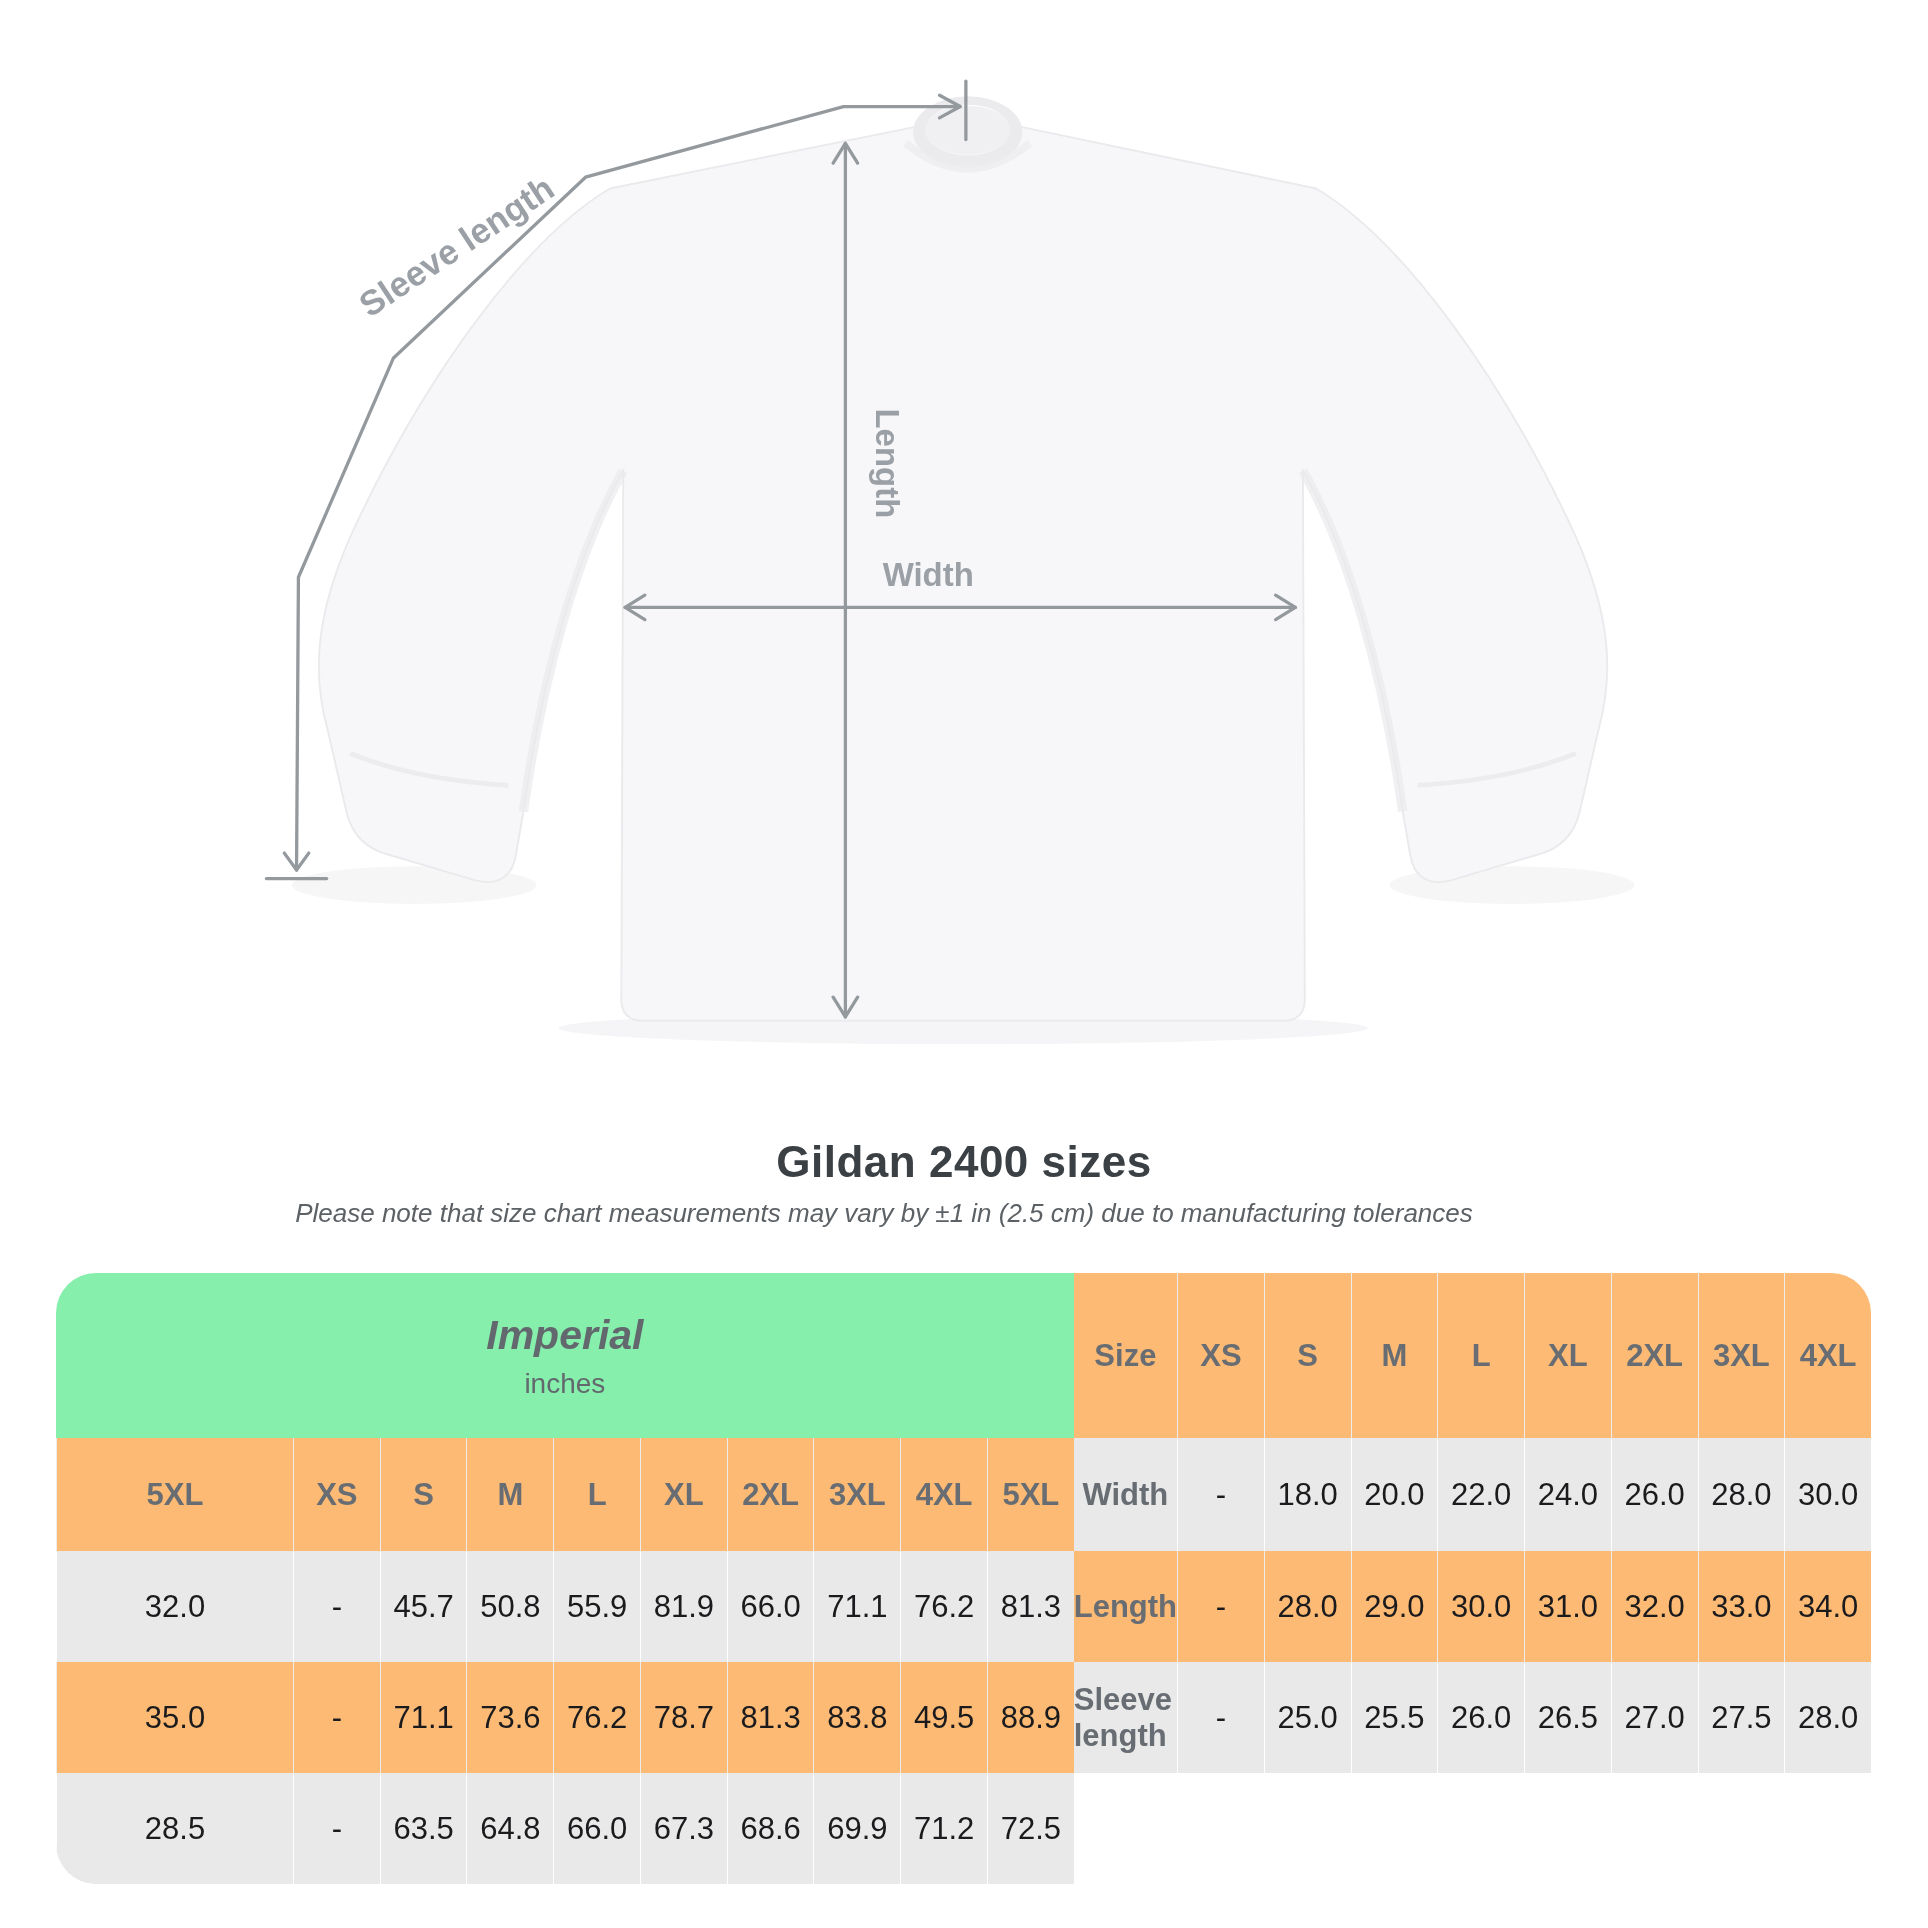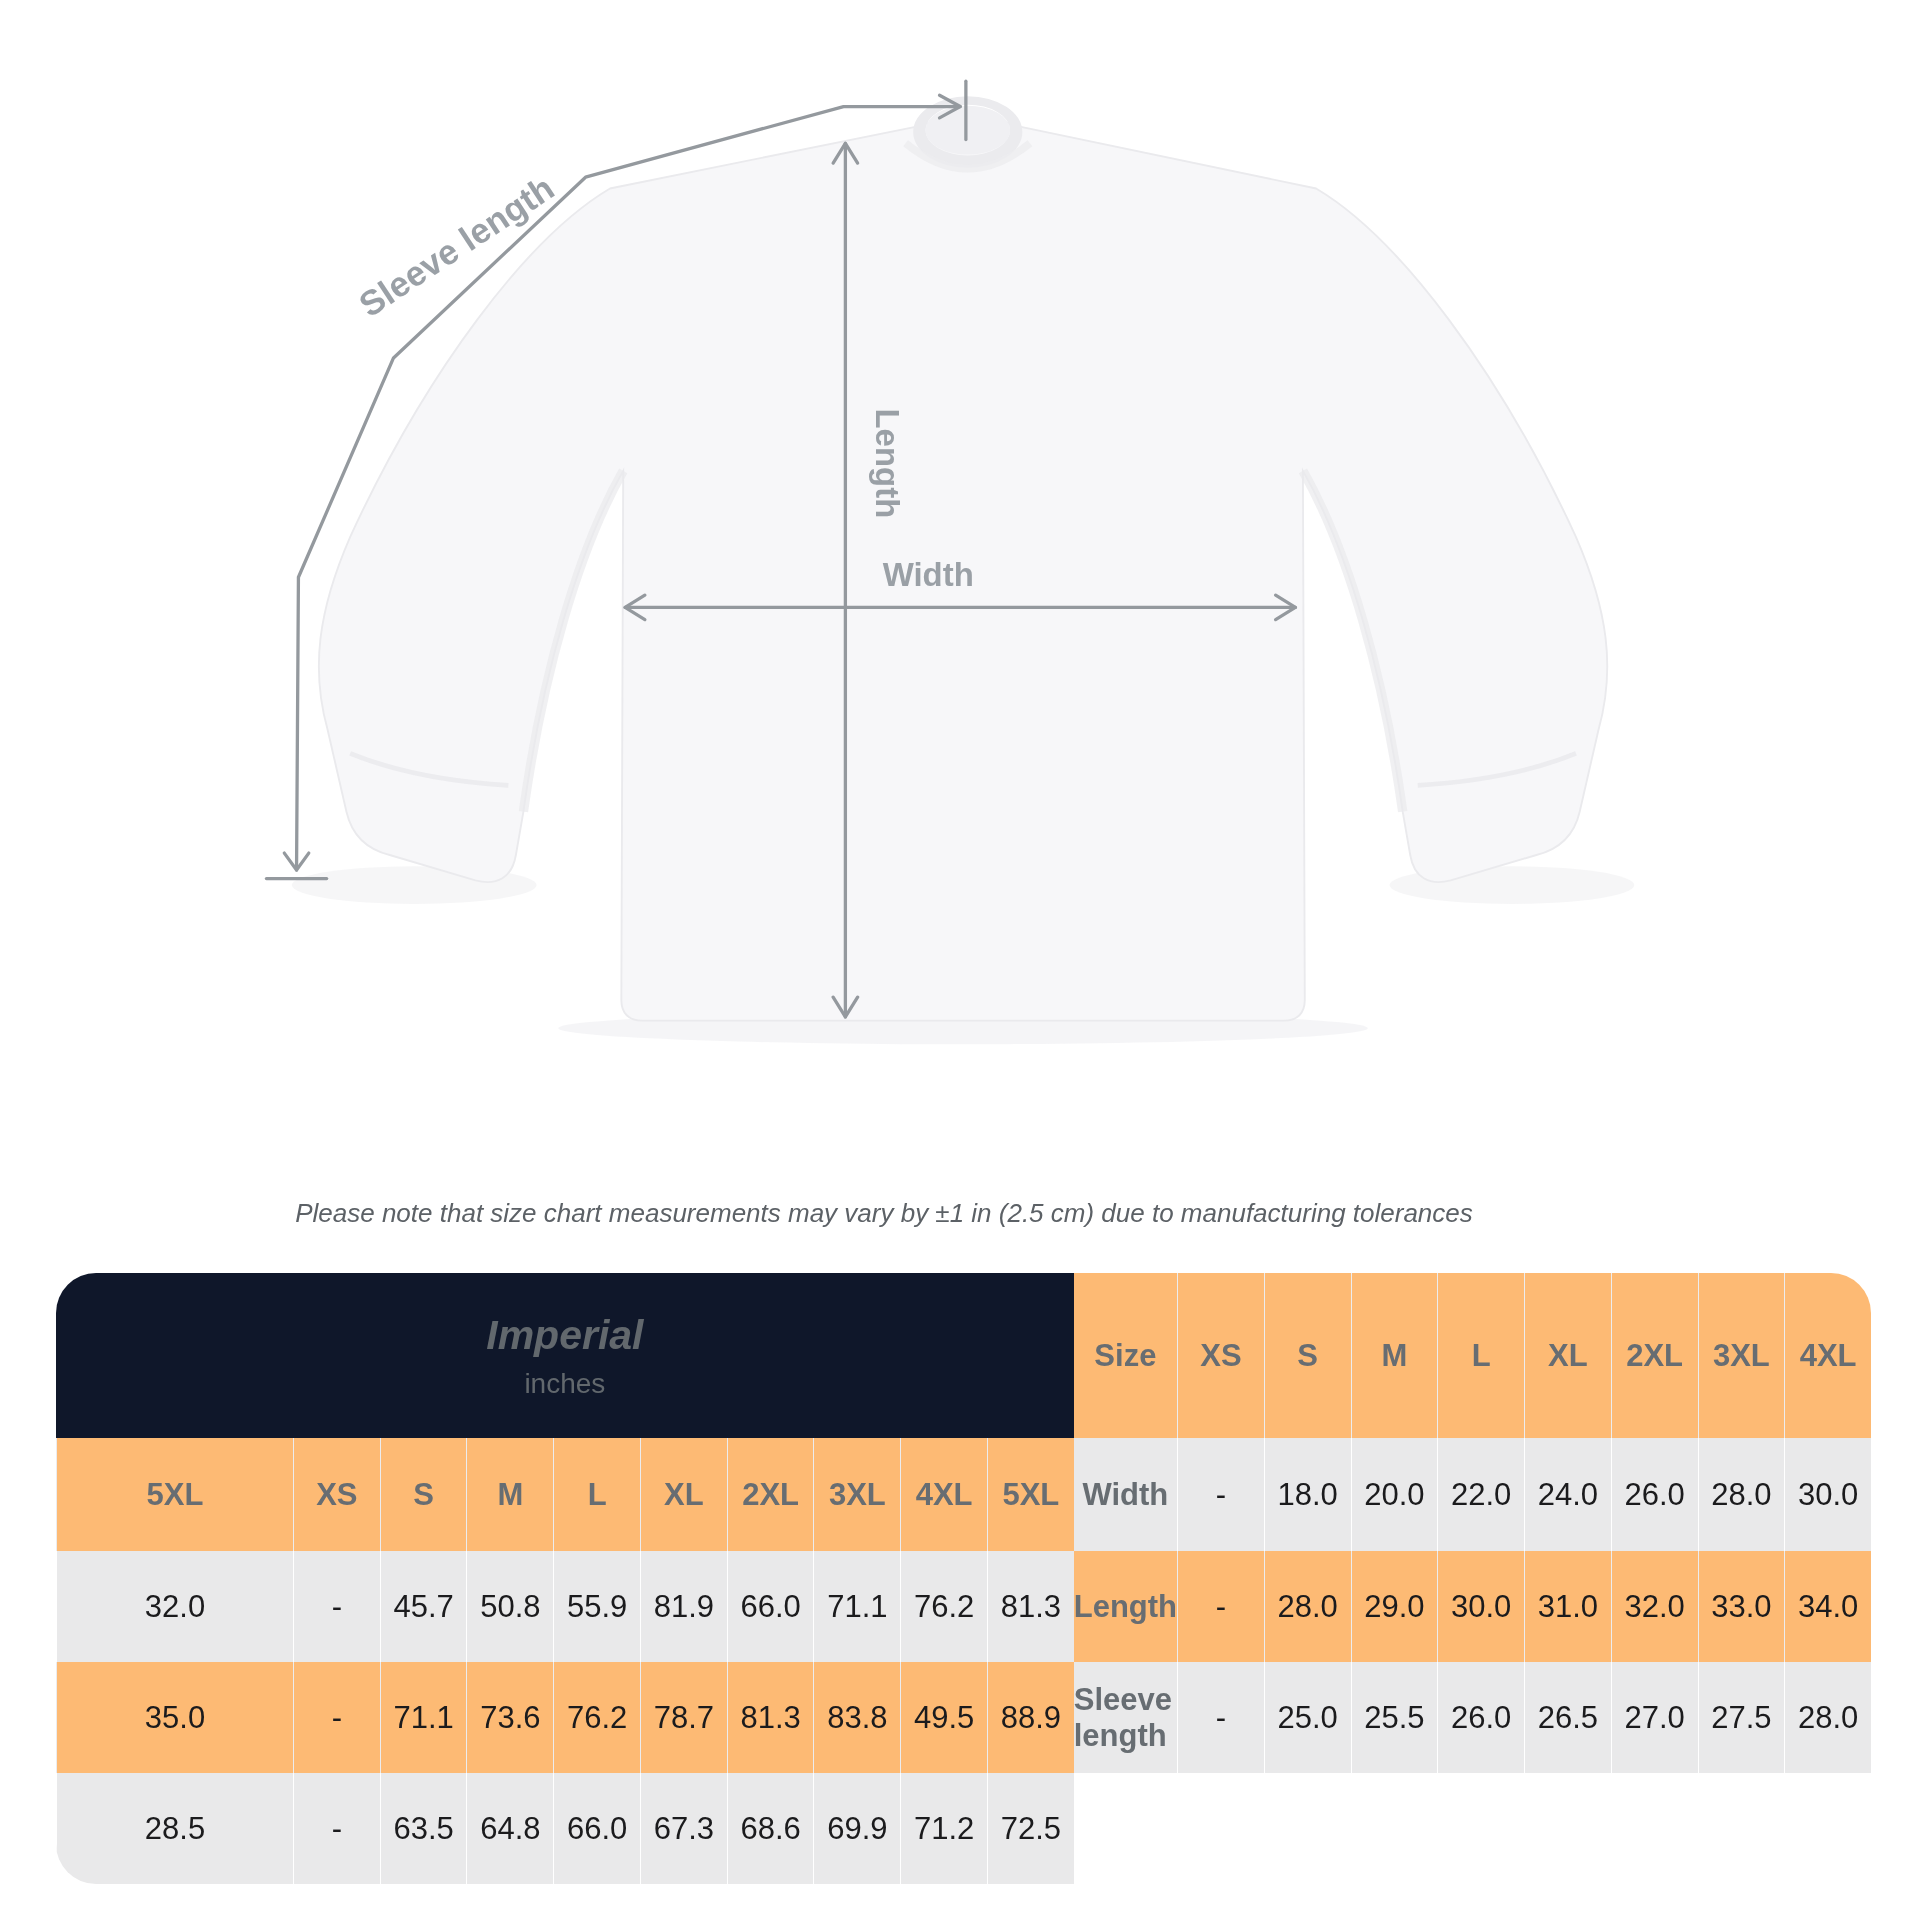--- a/index.html
+++ b/index.html
@@ -22,21 +22,21 @@
   
   .size-table{
     position:absolute;left:56px;top:1273px;width:1815px;
     display:grid;
     grid-template-columns:237px repeat(18,1fr);
     grid-template-rows:165px 113px 111px 111px 111px;
     border-radius:40px;overflow:hidden;
     font-size:31px;
   }
   .unit-cell{
-    background:#0f172a;display:flex;flex-direction:column;align-items:center;justify-content:center;gap:9px;
+    background:#86efac;display:flex;flex-direction:column;align-items:center;justify-content:center;gap:9px;
   }
   .unit-left{grid-column:1 / span 10;}
   .unit-right{grid-column:11 / span 9;}
   .unit-title{font-size:41px;font-weight:bold;font-style:italic;color:#62686d;}
   .unit-sub{font-size:28px;color:#62686d;}
   .cell{display:flex;align-items:center;justify-content:center;}
   .cw{background:#fdba74;border-left:1.9px solid #ececee;}
   .cg{background:#e9e9ea;border-left:1.9px solid #ffffff;}
   .first{border-left:none;}
   .head{font-weight:bold;color:#676d72;}
@@ -112,20 +112,21 @@
         <path d="M 685 632 L 664 645 L 685 658"></path>
         <path d="M 1355 632 L 1376 645 L 1355 658"></path>
       </g>
     </g>
 
     <text class="ann-label" transform="translate(492,272) rotate(-33.5)" font-size="37" text-anchor="middle">Sleeve length</text>
     <text class="ann-label" transform="translate(930,492) rotate(90)" font-size="35" text-anchor="middle">Length</text>
     <text class="ann-label" x="986" y="622" font-size="35" text-anchor="middle">Width</text>
   </svg>
 
+  <div class="title">Gildan 2400 sizes</div>
   <div class="subtitle">Please note that size chart measurements may vary by ±1 in (2.5 cm) due to manufacturing tolerances</div>
 
   <div class="size-table">
 
     <div class="unit-cell unit-left">
       <div class="unit-title">Imperial</div>
       <div class="unit-sub">inches</div>
     </div>
 
     <div class="cell cw head first">Size</div>

